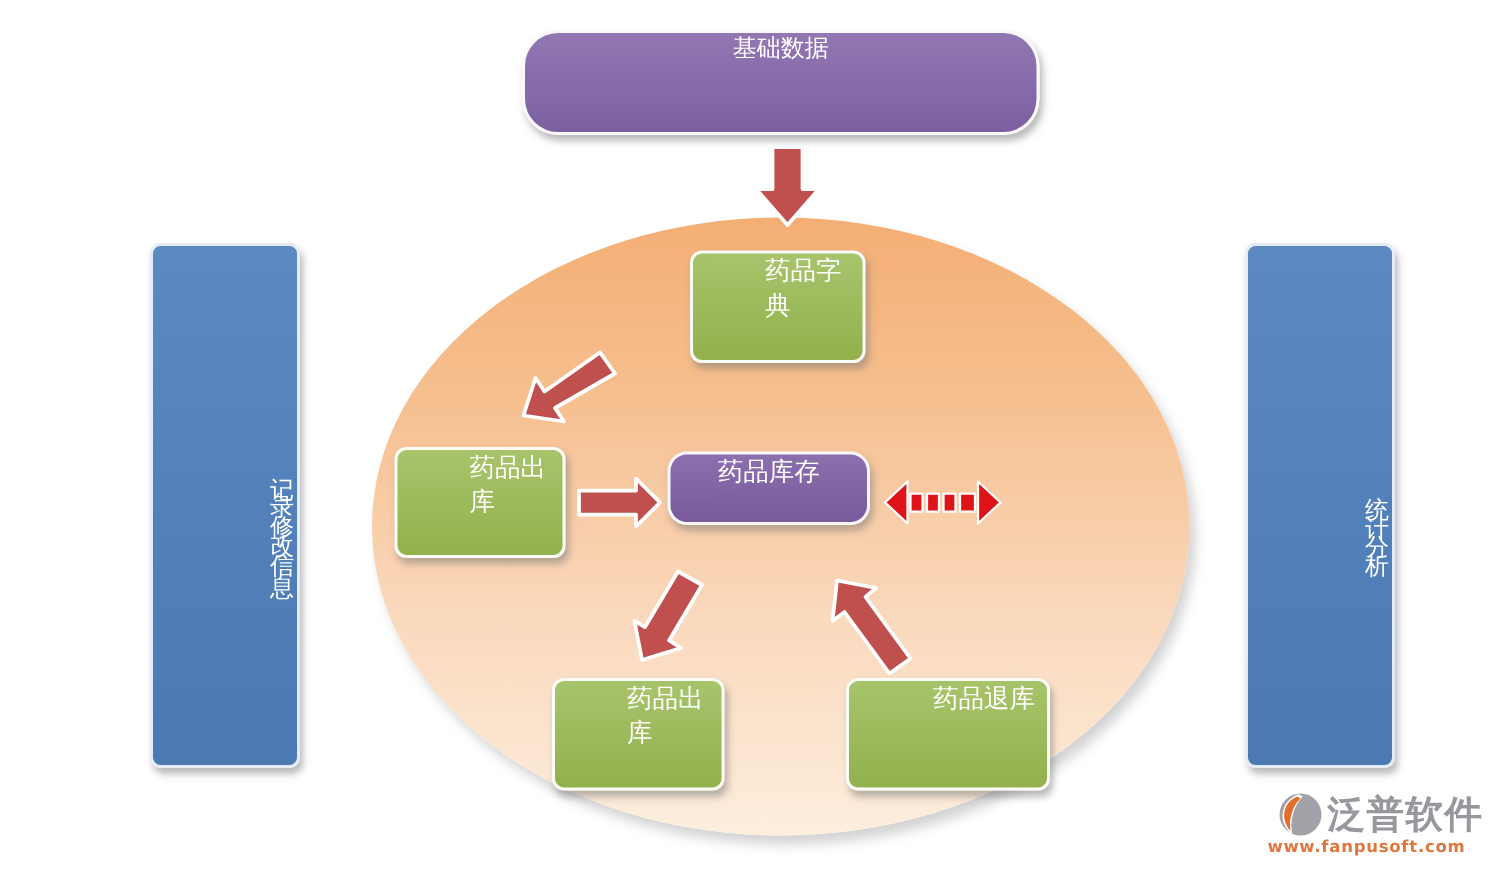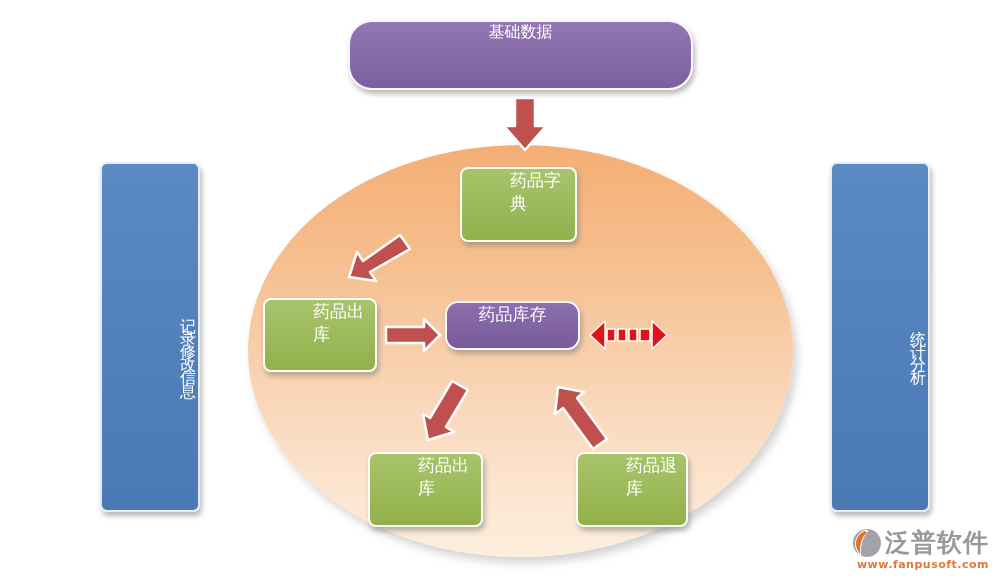--- a/index.html
+++ b/index.html
@@ -25,21 +25,21 @@
   .bluebar{
     background:linear-gradient(180deg,#5b89c2 0%,#4a79b3 100%);border-radius:7px;font-size:16px;
     writing-mode:vertical-rl;text-orientation:upright;letter-spacing:13px;padding-top:13px;
     border:2px solid rgba(255,255,255,.85);
   }
   .brand{
     position:absolute;right:6px;top:526px;z-index:4;display:flex;flex-direction:column;align-items:flex-end;
   }
   .brand-row{display:flex;align-items:center;gap:3px;}
   .brand-name{font-size:25px;font-weight:bold;color:#97979d;letter-spacing:1px;}
-  .brand-url{font-size:11px;font-weight:bold;color:#e0773f;letter-spacing:.5px;margin-top:-1px;margin-right:0;}
+  .brand-url{font-size:11px;font-weight:bold;color:#e0773f;letter-spacing:.5px;margin-top:-1px;margin-right:12px;}
 </style>
 </head>
 <body>
 
 <div class="canvas">
 
   <div class="ellipse"></div>
 
   <svg class="arrows" width="995" height="580" viewBox="0 0 995 580">
 
@@ -76,21 +76,21 @@
   </div>
 
   <div class="node purple-mid" style="left:445px;top:301px;width:135px;height:49px;">
     <span>药品库存</span>
   </div>
 
   <div class="node green" style="left:368px;top:452px;width:115px;height:75px;">
     <span>药品出库</span>
   </div>
 
-  <div class="node green" style="left:576px;top:452px;width:112px;height:75px;">
+  <div class="node green" style="left:564px;top:452px;width:136px;height:75px;">
     <span>药品退库</span>
   </div>
 
   <div class="node bluebar" style="left:100px;top:162px;width:100px;height:350px;">
     <span>记录修改信息</span>
   </div>
 
   <div class="node bluebar" style="left:830px;top:162px;width:100px;height:350px;">
     <span>统计分析</span>
   </div>

